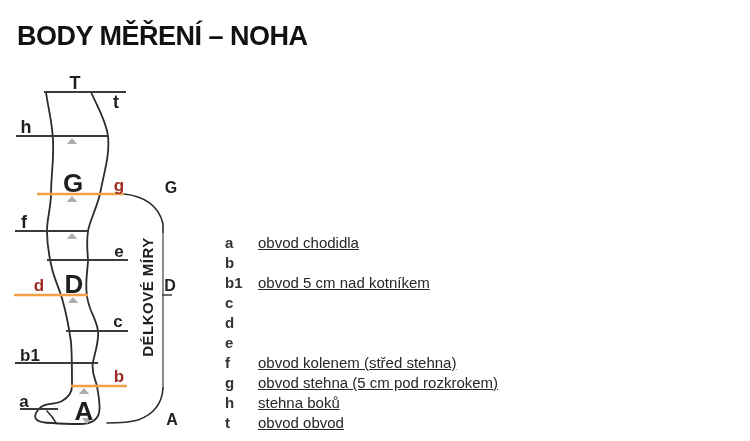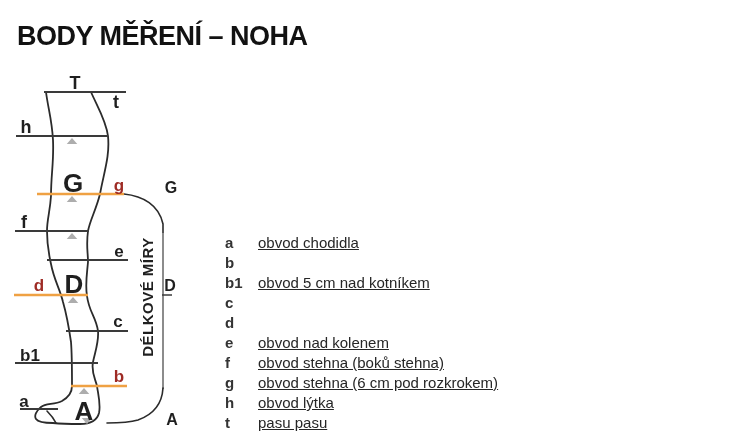--- a/index.html
+++ b/index.html
@@ -124,36 +124,35 @@
   <div class="legend-row">
     <span class="legend-key">c</span>
   </div>
 
   <div class="legend-row">
     <span class="legend-key">d</span>
   </div>
 
   <div class="legend-row">
     <span class="legend-key">e</span>
-    <span class="legend-desc">obvod nad kolenem</span>
   </div>
 
   <div class="legend-row">
     <span class="legend-key">f</span>
-    <span class="legend-desc">obvod stehna (boků stehna)</span>
+    <span class="legend-desc">obvod kolenem (střed stehna)</span>
   </div>
 
   <div class="legend-row">
     <span class="legend-key">g</span>
-    <span class="legend-desc">obvod stehna (6 cm pod rozkrokem)</span>
+    <span class="legend-desc">obvod stehna (5 cm pod rozkrokem)</span>
   </div>
 
   <div class="legend-row">
     <span class="legend-key">h</span>
-    <span class="legend-desc">obvod lýtka</span>
+    <span class="legend-desc">stehna boků</span>
   </div>
 
   <div class="legend-row">
     <span class="legend-key">t</span>
-    <span class="legend-desc">pasu pasu</span>
+    <span class="legend-desc">obvod obvod</span>
   </div>
 </div>
 </div>
 
 </body></html>

